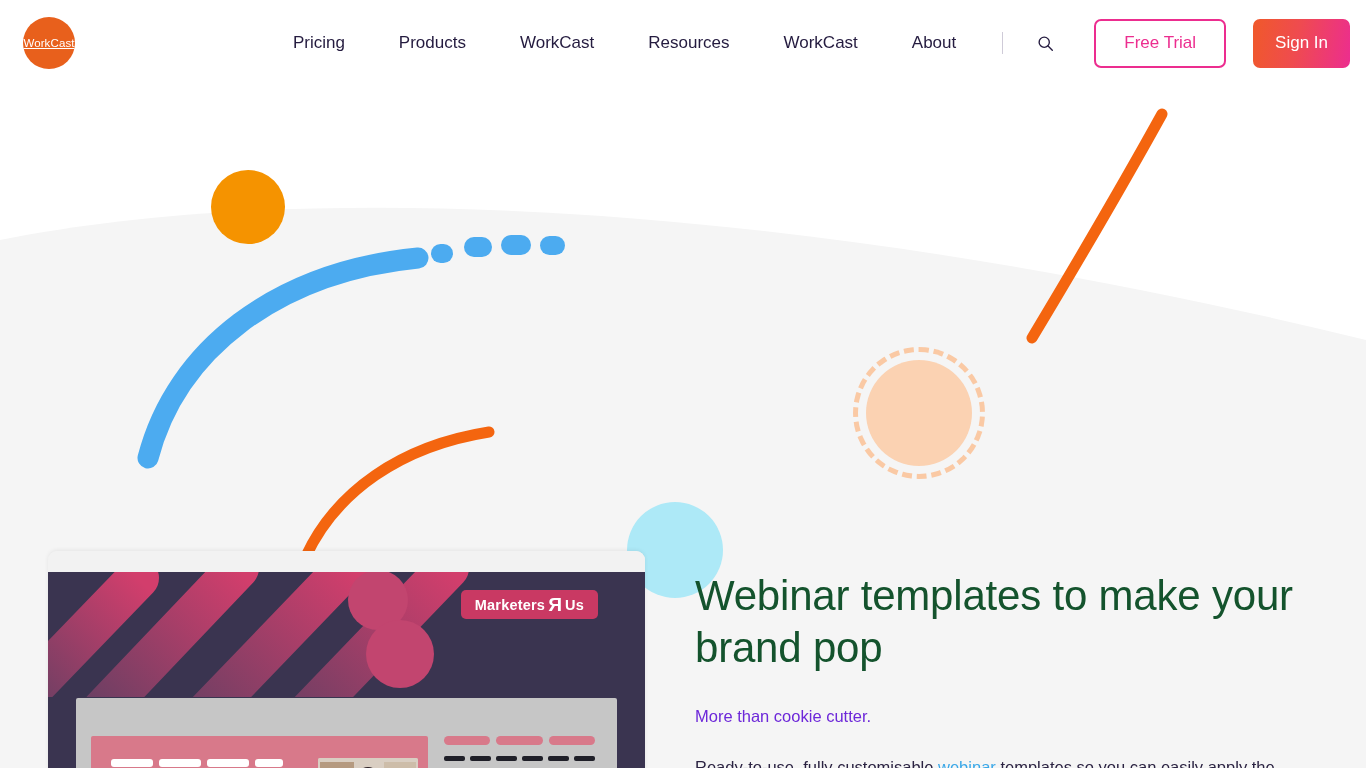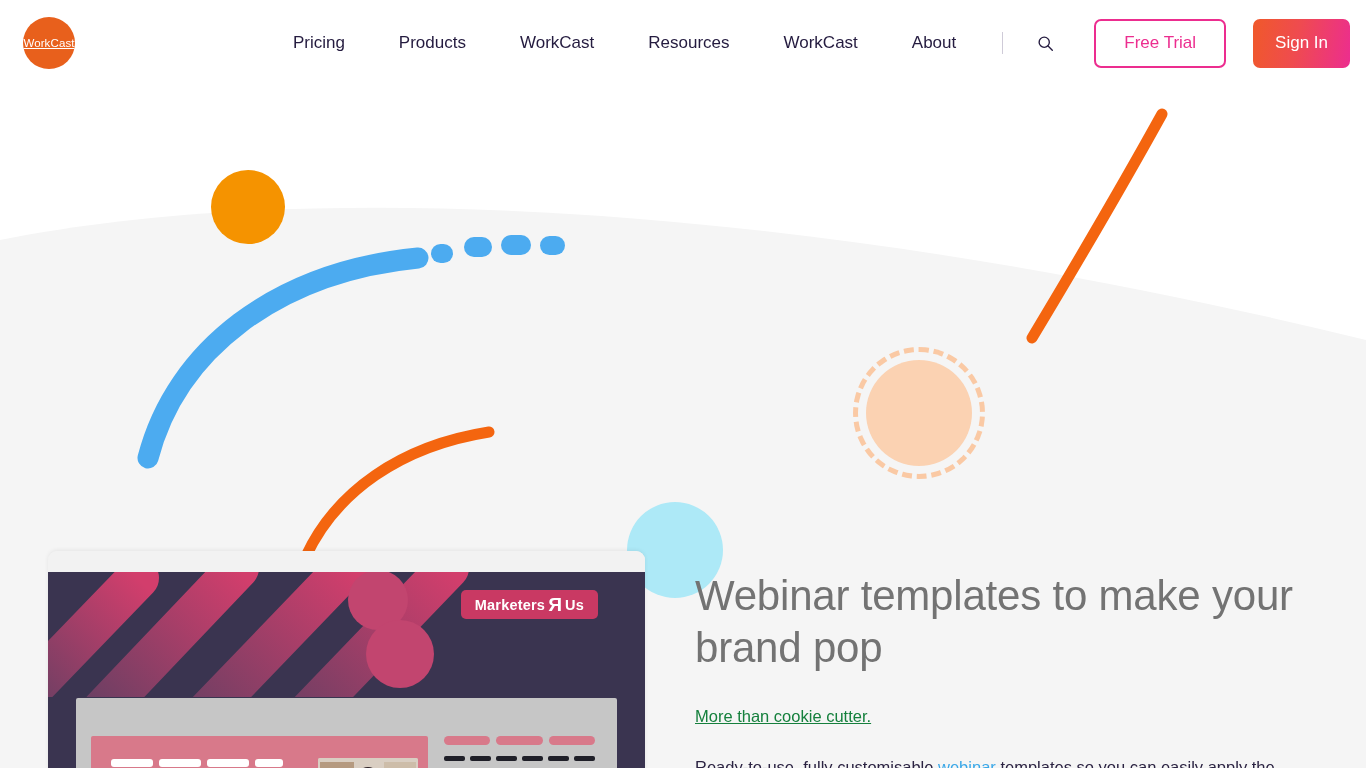--- a/index.html
+++ b/index.html
@@ -125,28 +125,27 @@
   .side-panel { position:absolute; left:368px; top:38px; right:22px; bottom:0; }
   .side-pills { display:flex; gap:6px; margin-bottom:11px; }
   .pill { height:9px; flex:1; background:#d8798a; border-radius:5px; }
   .side-rows { display:flex; flex-direction:column; gap:7px; }
   .side-rows .row { display:flex; gap:5px; }
   .drow { height:5px; background:#1f1f28; border-radius:2px; }
 
   
   .hero { position:absolute; left:695px; top:570px; width:640px; z-index:20; }
   .hero h1 {
-    color:#737373; font-size:42px; line-height:1.24; font-weight:normal;
+    color:#14532d; font-size:42px; line-height:1.24; font-weight:normal;
     letter-spacing:-.2px;
     font-family:"Liberation Sans", sans-serif;
   }
   .hero .lead {
-    margin-top:30px; color:#15803d; font-size:16.5px; line-height:1.5;
-    font-family:"Liberation Sans", sans-serif;
-    text-decoration:underline;
+    margin-top:30px; color:#6d28d9; font-size:16.5px; line-height:1.5;
+    font-family:"Liberation Sans", sans-serif;
   }
   .hero .body {
     margin-top:26px; color:#2b2342; font-size:16.5px; line-height:1.55;
     font-family:"Liberation Sans", sans-serif;
   }
   .hero .body a { color:#3aa8e8; text-decoration:none; }
 </style>
 </head>
 <body>
 

